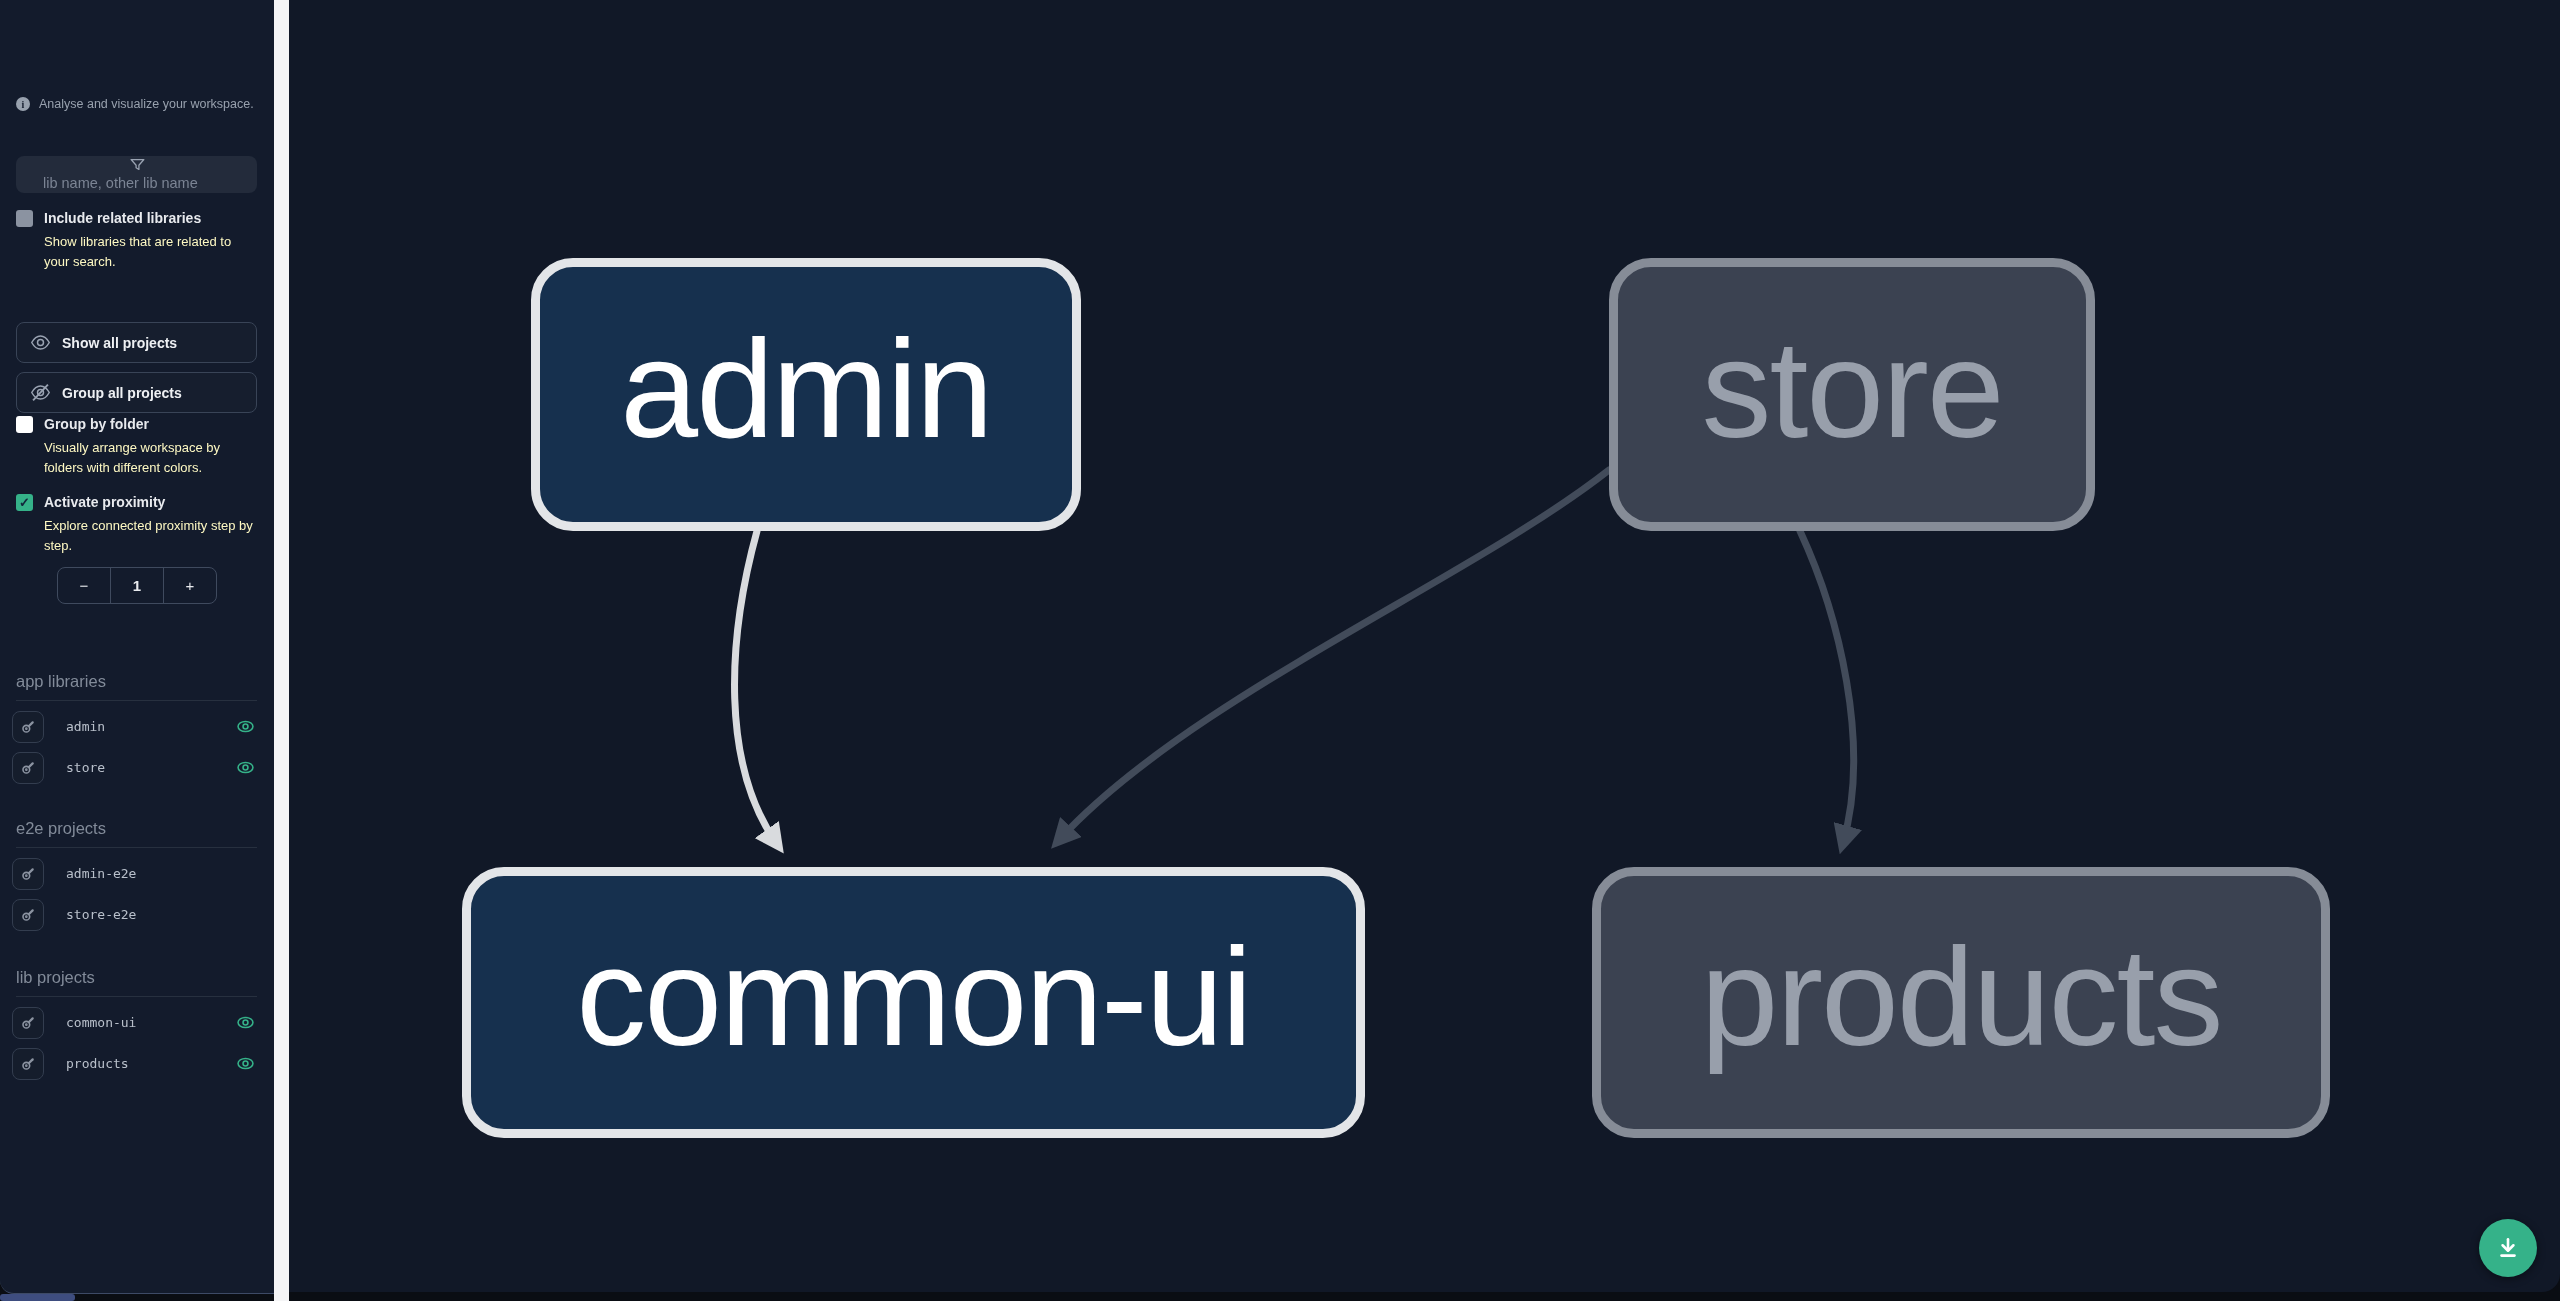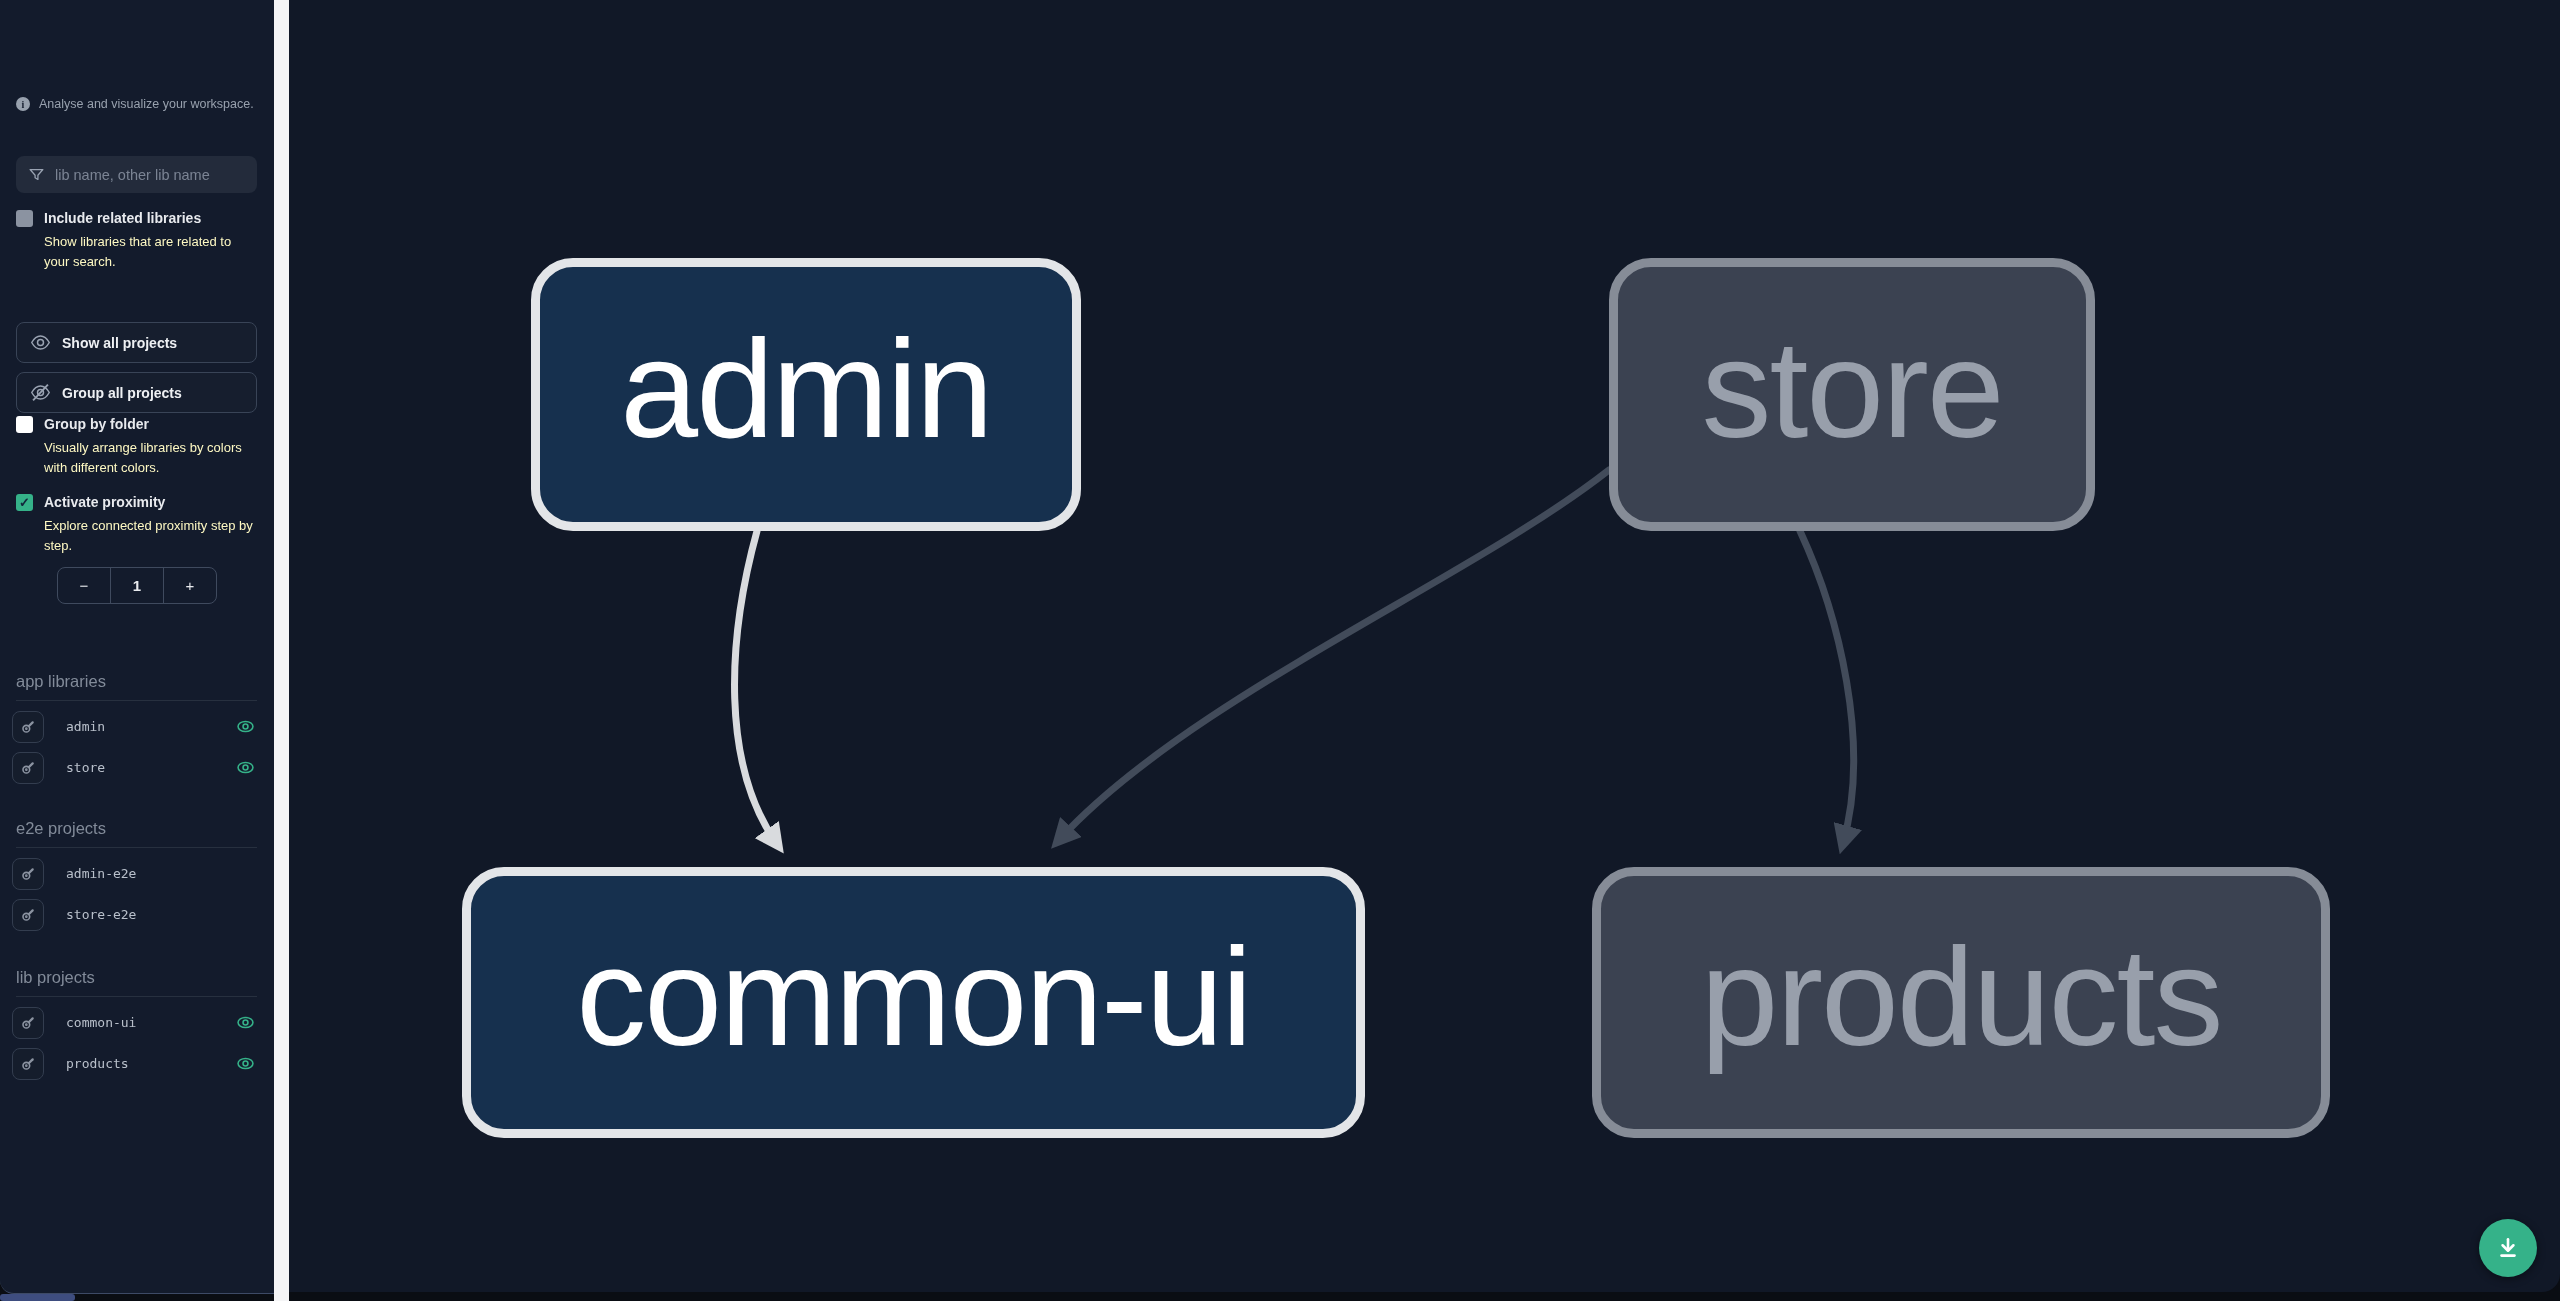--- a/index.html
+++ b/index.html
@@ -18,21 +18,21 @@
     border-bottom:1px solid #3d4a66;color:#e8eaee;overflow:hidden;
   }
   .sb-header{position:relative;height:86px;border-bottom:1px solid #242e3f;}
   .nx-logo{position:absolute;left:14px;top:17px;width:48px;height:48px;}
   .sb-title{position:absolute;left:74px;top:29px;font-size:21px;font-weight:bold;color:#ffffff;letter-spacing:.2px;}
   .monitor-icon{position:absolute;left:228px;top:30px;width:23px;height:23px;color:#35b289;}
   .info-row{position:absolute;left:16px;top:97px;display:flex;align-items:center;gap:9px;color:#98a1ae;font-size:12.5px;}
   .info-icon{width:14px;height:14px;border-radius:50%;background:#98a1ae;color:#131b2c;
     display:inline-flex;align-items:center;justify-content:center;font-size:10px;font-weight:bold;font-family:"Liberation Serif",serif;}
   .search-wrap{position:absolute;left:16px;top:156px;width:241px;height:37px;background:#232b3b;border-radius:8px;
-    display:flex;align-items:center;}
+    display:flex;align-items:center;flex-direction:column;}
   .filter-icon{width:17px;height:17px;margin:0 10px 0 12px;color:#9aa3b2;flex:none;}
   .search-input{flex:1;background:transparent;border:none;outline:none;color:#d7dce3;font-size:14.5px;
     font-family:"Liberation Sans",sans-serif;min-width:0;padding:0;}
   .search-input::placeholder{color:#7b8494;}
   .opt{position:absolute;left:16px;width:245px;}
   .opt-head{display:flex;align-items:flex-start;gap:11px;}
   .cbx{width:17px;height:17px;border-radius:3px;flex:none;margin-top:1px;
     display:flex;align-items:center;justify-content:center;font-size:13px;font-weight:bold;}
   .cbx.gray{background:#8b93a1;}
   .cbx.white{background:#ffffff;}
@@ -121,21 +121,21 @@
       <line x1="3.5" y1="21" x2="20.5" y2="3" stroke-width="2.1"></line>
     </svg>
     <span class="b-label">Group all projects</span>
   </div>
 
   <div class="opt" style="top:415px">
     <div class="opt-head">
       <span class="cbx white"></span>
       <span class="opt-label">Group by folder</span>
     </div>
-    <div class="opt-desc">Visually arrange libraries by colors with different colors.</div>
+    <div class="opt-desc">Visually arrange workspace by folders with different colors.</div>
   </div>
 
   <div class="opt" style="top:493px">
     <div class="opt-head">
       <span class="cbx checked">✓</span>
       <span class="opt-label">Activate proximity</span>
     </div>
     <div class="opt-desc">Explore connected proximity step by step.</div>
   </div>
 

